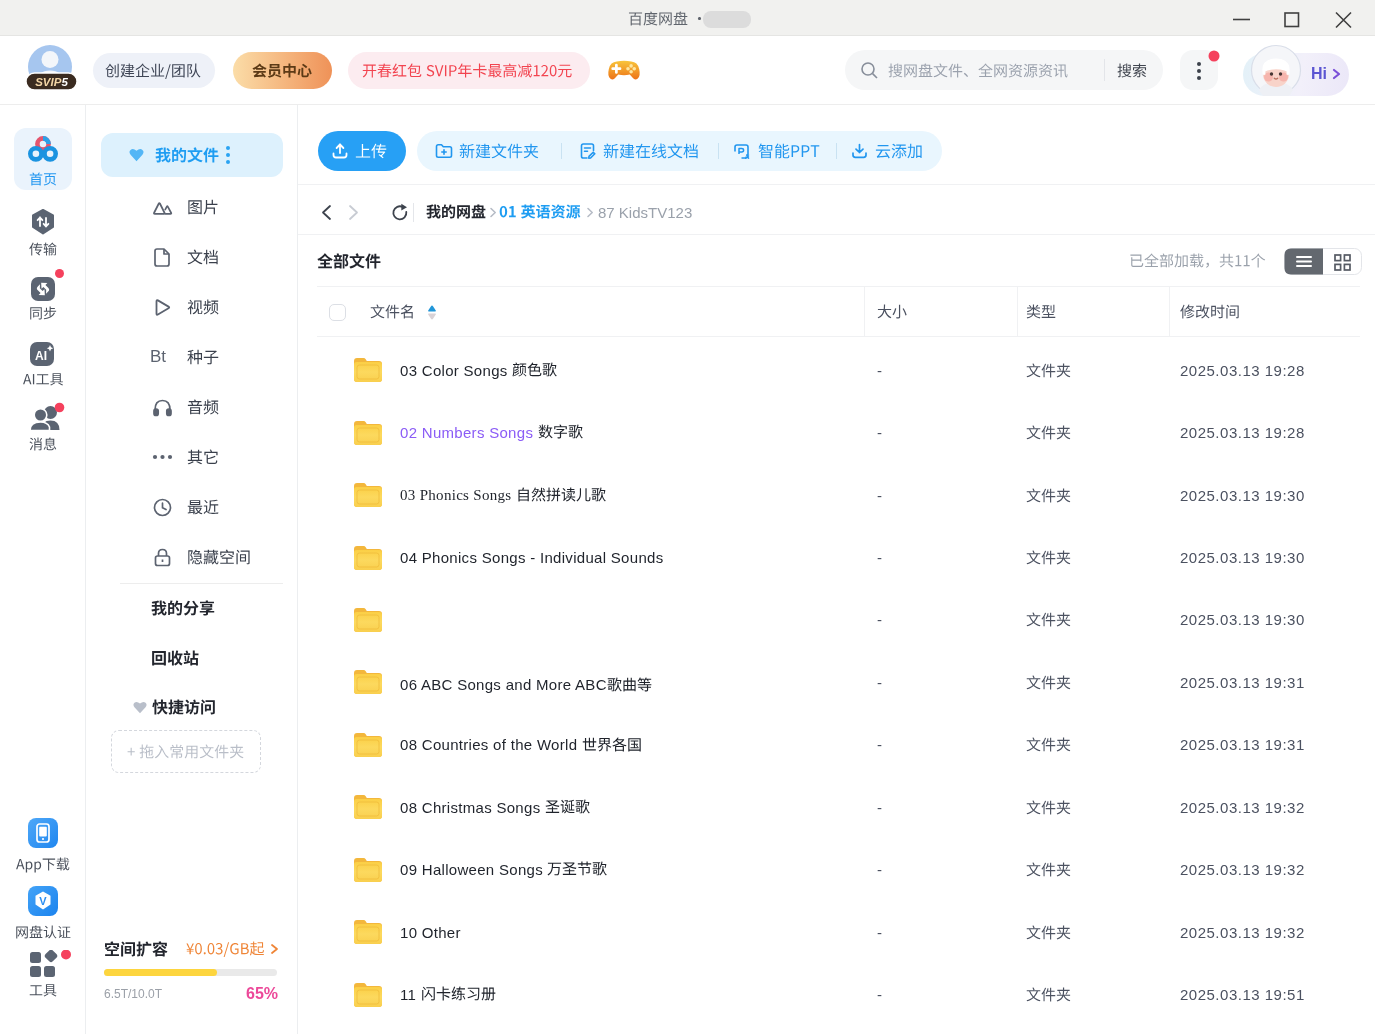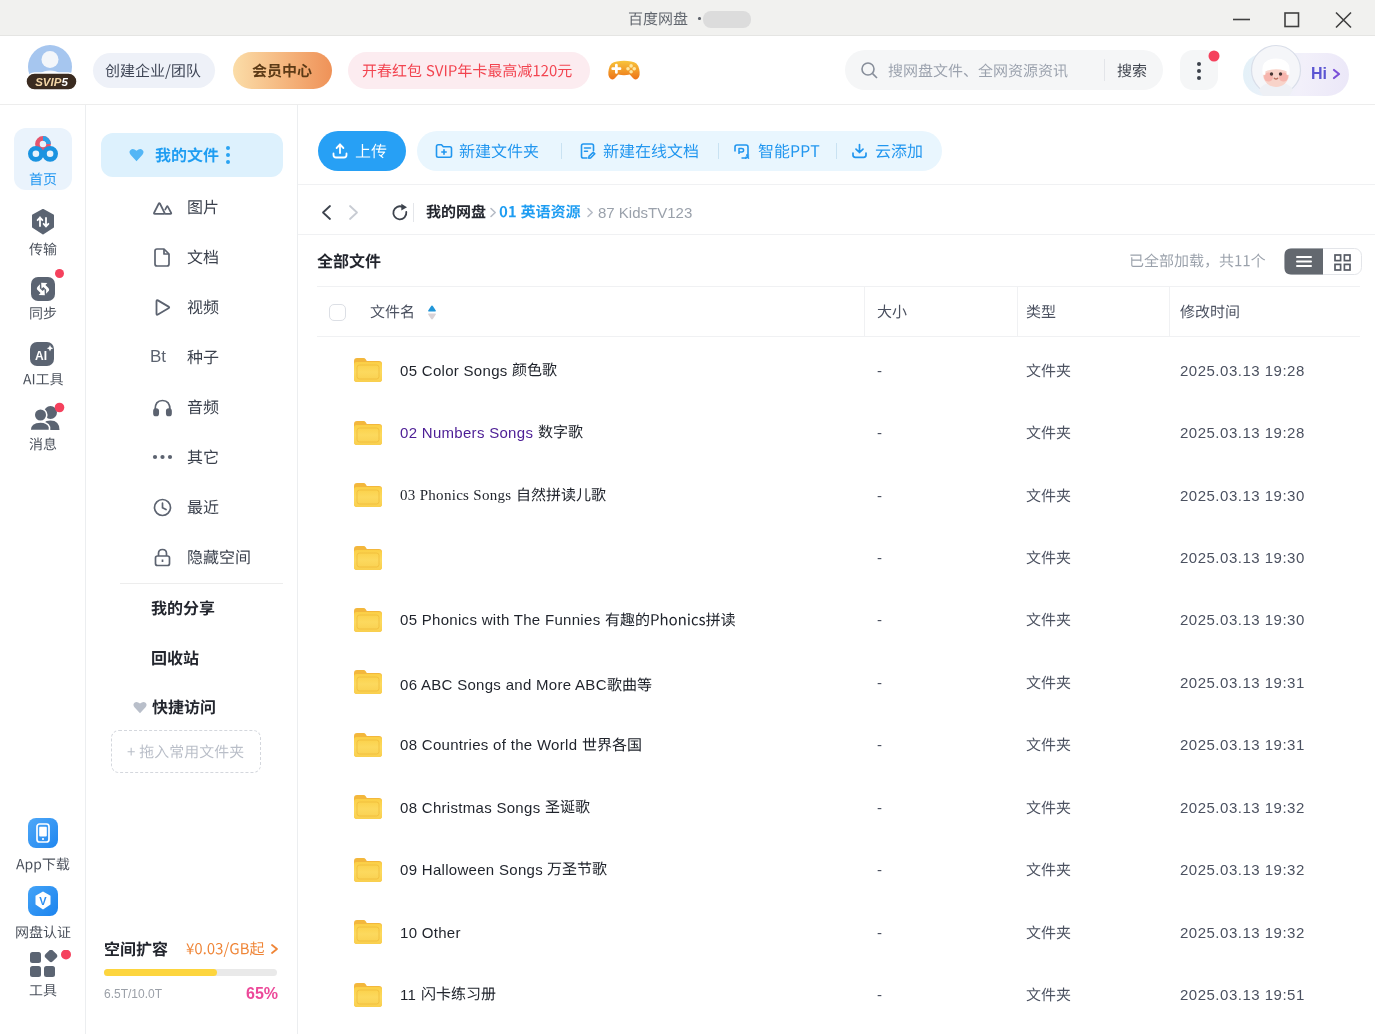--- a/index.html
+++ b/index.html
@@ -535,36 +535,36 @@
 <path d="M2 6 Q2 3 5 3 L11.5 3 Q13 3 13.7 4.2 L14.8 6 L27 6 Q30 6 30 9 L30 24 Q30 27 27 27 L5 27 Q2 27 2 24 Z" fill="#f3b73c"></path>
 <path d="M2 9.5 Q2 7 4.6 7 L27.4 7 Q30 7 30 9.5 L30 24 Q30 27 27 27 L5 27 Q2 27 2 24 Z" fill="url(#fold)"></path>
 <rect x="5" y="10" width="22" height="14" rx="2.5" fill="none" stroke="#f0bb3a" stroke-width="0.8"></rect>
 </g>
       </defs>
     </svg>
     <svg class="abs" style="left:352px;top:355.2px" width="32" height="30" viewBox="0 0 32 30">
       <use href="#folder"></use>
     </svg>
     <div class="abs" style="left:400px;top:359.2px;height:22px;display:flex;align-items:center;white-space:nowrap;font-size:15px;color:#1f232b">
-      <span style="font-family:'Liberation Sans',sans-serif;white-space:pre;letter-spacing:0.3px">05 Color Songs </span>
+      <span style="font-family:'Liberation Sans',sans-serif;white-space:pre;letter-spacing:0.3px">03 Color Songs </span>
       <svg class="t " style="" width="45.0" height="16.5" viewBox="0 0 3000 1100" fill="#1f232b">
         <use href="#gr135" x="0"></use>
         <use href="#gr136" x="1000"></use>
         <use href="#gr137" x="2000"></use>
       </svg>
     </div>
     <div class="lat" style="left:877px;top:359.7px;font-size:15px;color:#4b5160;font-weight:400;line-height:21.0px;">-</div>
     <svg class="abs" style="left:1026px;top:362.6px" width="45" height="16.5" viewBox="0 0 3000 1100" fill="#4b5160">
       <use href="#wjj"></use>
     </svg>
     <div class="lat" style="left:1180px;top:359.7px;font-size:15px;color:#4b5160;font-weight:400;letter-spacing:0.5px;line-height:21.0px;">2025.03.13 19:28</div>
     <svg class="abs" style="left:352px;top:417.6px" width="32" height="30" viewBox="0 0 32 30">
       <use href="#folder"></use>
     </svg>
-    <div class="abs" style="left:400px;top:421.6px;height:22px;display:flex;align-items:center;white-space:nowrap;font-size:15px;color:#4c1d95">
+    <div class="abs" style="left:400px;top:421.6px;height:22px;display:flex;align-items:center;white-space:nowrap;font-size:15px;color:#8b5cf6">
       <span style="font-family:'Liberation Sans',sans-serif;white-space:pre;letter-spacing:0.3px">02 Numbers Songs </span>
       <svg class="t " style="" width="45.0" height="16.5" viewBox="0 0 3000 1100" fill="#1f232b">
         <use href="#gr138" x="0"></use>
         <use href="#gr139" x="1000"></use>
         <use href="#gr137" x="2000"></use>
       </svg>
     </div>
     <div class="lat" style="left:877px;top:422.1px;font-size:15px;color:#4b5160;font-weight:400;line-height:21.0px;">-</div>
     <svg class="abs" style="left:1026px;top:425.0px" width="45" height="16.5" viewBox="0 0 3000 1100" fill="#4b5160">
       <use href="#wjj"></use>
@@ -585,45 +585,31 @@
       </svg>
     </div>
     <div class="lat" style="left:877px;top:484.6px;font-size:15px;color:#4b5160;font-weight:400;line-height:21.0px;">-</div>
     <svg class="abs" style="left:1026px;top:487.5px" width="45" height="16.5" viewBox="0 0 3000 1100" fill="#4b5160">
       <use href="#wjj"></use>
     </svg>
     <div class="lat" style="left:1180px;top:484.6px;font-size:15px;color:#4b5160;font-weight:400;letter-spacing:0.5px;line-height:21.0px;">2025.03.13 19:30</div>
     <svg class="abs" style="left:352px;top:542.5px" width="32" height="30" viewBox="0 0 32 30">
       <use href="#folder"></use>
     </svg>
+    <div class="abs" style="left:400px;top:546.5px;height:22px;display:flex;align-items:center;white-space:nowrap;font-size:15px;color:#1f232b">
+      <span style="font-family:'Liberation Sans',sans-serif;white-space:pre;letter-spacing:0.3px">04 Phonics Songs - Individual Sounds</span>
+    </div>
     <div class="lat" style="left:877px;top:547.0px;font-size:15px;color:#4b5160;font-weight:400;line-height:21.0px;">-</div>
     <svg class="abs" style="left:1026px;top:549.9px" width="45" height="16.5" viewBox="0 0 3000 1100" fill="#4b5160">
       <use href="#wjj"></use>
     </svg>
     <div class="lat" style="left:1180px;top:547.0px;font-size:15px;color:#4b5160;font-weight:400;letter-spacing:0.5px;line-height:21.0px;">2025.03.13 19:30</div>
     <svg class="abs" style="left:352px;top:604.9px" width="32" height="30" viewBox="0 0 32 30">
       <use href="#folder"></use>
     </svg>
-    <div class="abs" style="left:400px;top:608.9px;height:22px;display:flex;align-items:center;white-space:nowrap;font-size:15px;color:#1f232b">
-      <span style="font-family:'Liberation Sans',sans-serif;white-space:pre;letter-spacing:0.3px">05 Phonics with The Funnies </span>
-      <svg class="t " style="" width="130.6" height="16.5" viewBox="0 0 8709 1100" fill="#1f232b">
-        <use href="#gr145" x="0"></use>
-        <use href="#gr146" x="1000"></use>
-        <use href="#gr147" x="2000"></use>
-        <use href="#gr23" x="3000"></use>
-        <use href="#gr148" x="3633"></use>
-        <use href="#gr149" x="4240"></use>
-        <use href="#gr150" x="4846"></use>
-        <use href="#gr151" x="5456"></use>
-        <use href="#gr152" x="5731"></use>
-        <use href="#gr153" x="6241"></use>
-        <use href="#gr142" x="6709"></use>
-        <use href="#gr143" x="7709"></use>
-      </svg>
-    </div>
     <div class="lat" style="left:877px;top:609.4px;font-size:15px;color:#4b5160;font-weight:400;line-height:21.0px;">-</div>
     <svg class="abs" style="left:1026px;top:612.2px" width="45" height="16.5" viewBox="0 0 3000 1100" fill="#4b5160">
       <use href="#wjj"></use>
     </svg>
     <div class="lat" style="left:1180px;top:609.4px;font-size:15px;color:#4b5160;font-weight:400;letter-spacing:0.5px;line-height:21.0px;">2025.03.13 19:30</div>
     <svg class="abs" style="left:352px;top:667.3px" width="32" height="30" viewBox="0 0 32 30">
       <use href="#folder"></use>
     </svg>
     <div class="abs" style="left:400px;top:671.3px;height:22px;display:flex;align-items:flex-end;white-space:nowrap;font-size:15px;color:#1f232b">
       <span style="font-family:'Liberation Sans',sans-serif;white-space:pre;letter-spacing:0.3px">06 ABC Songs and More ABC</span>

